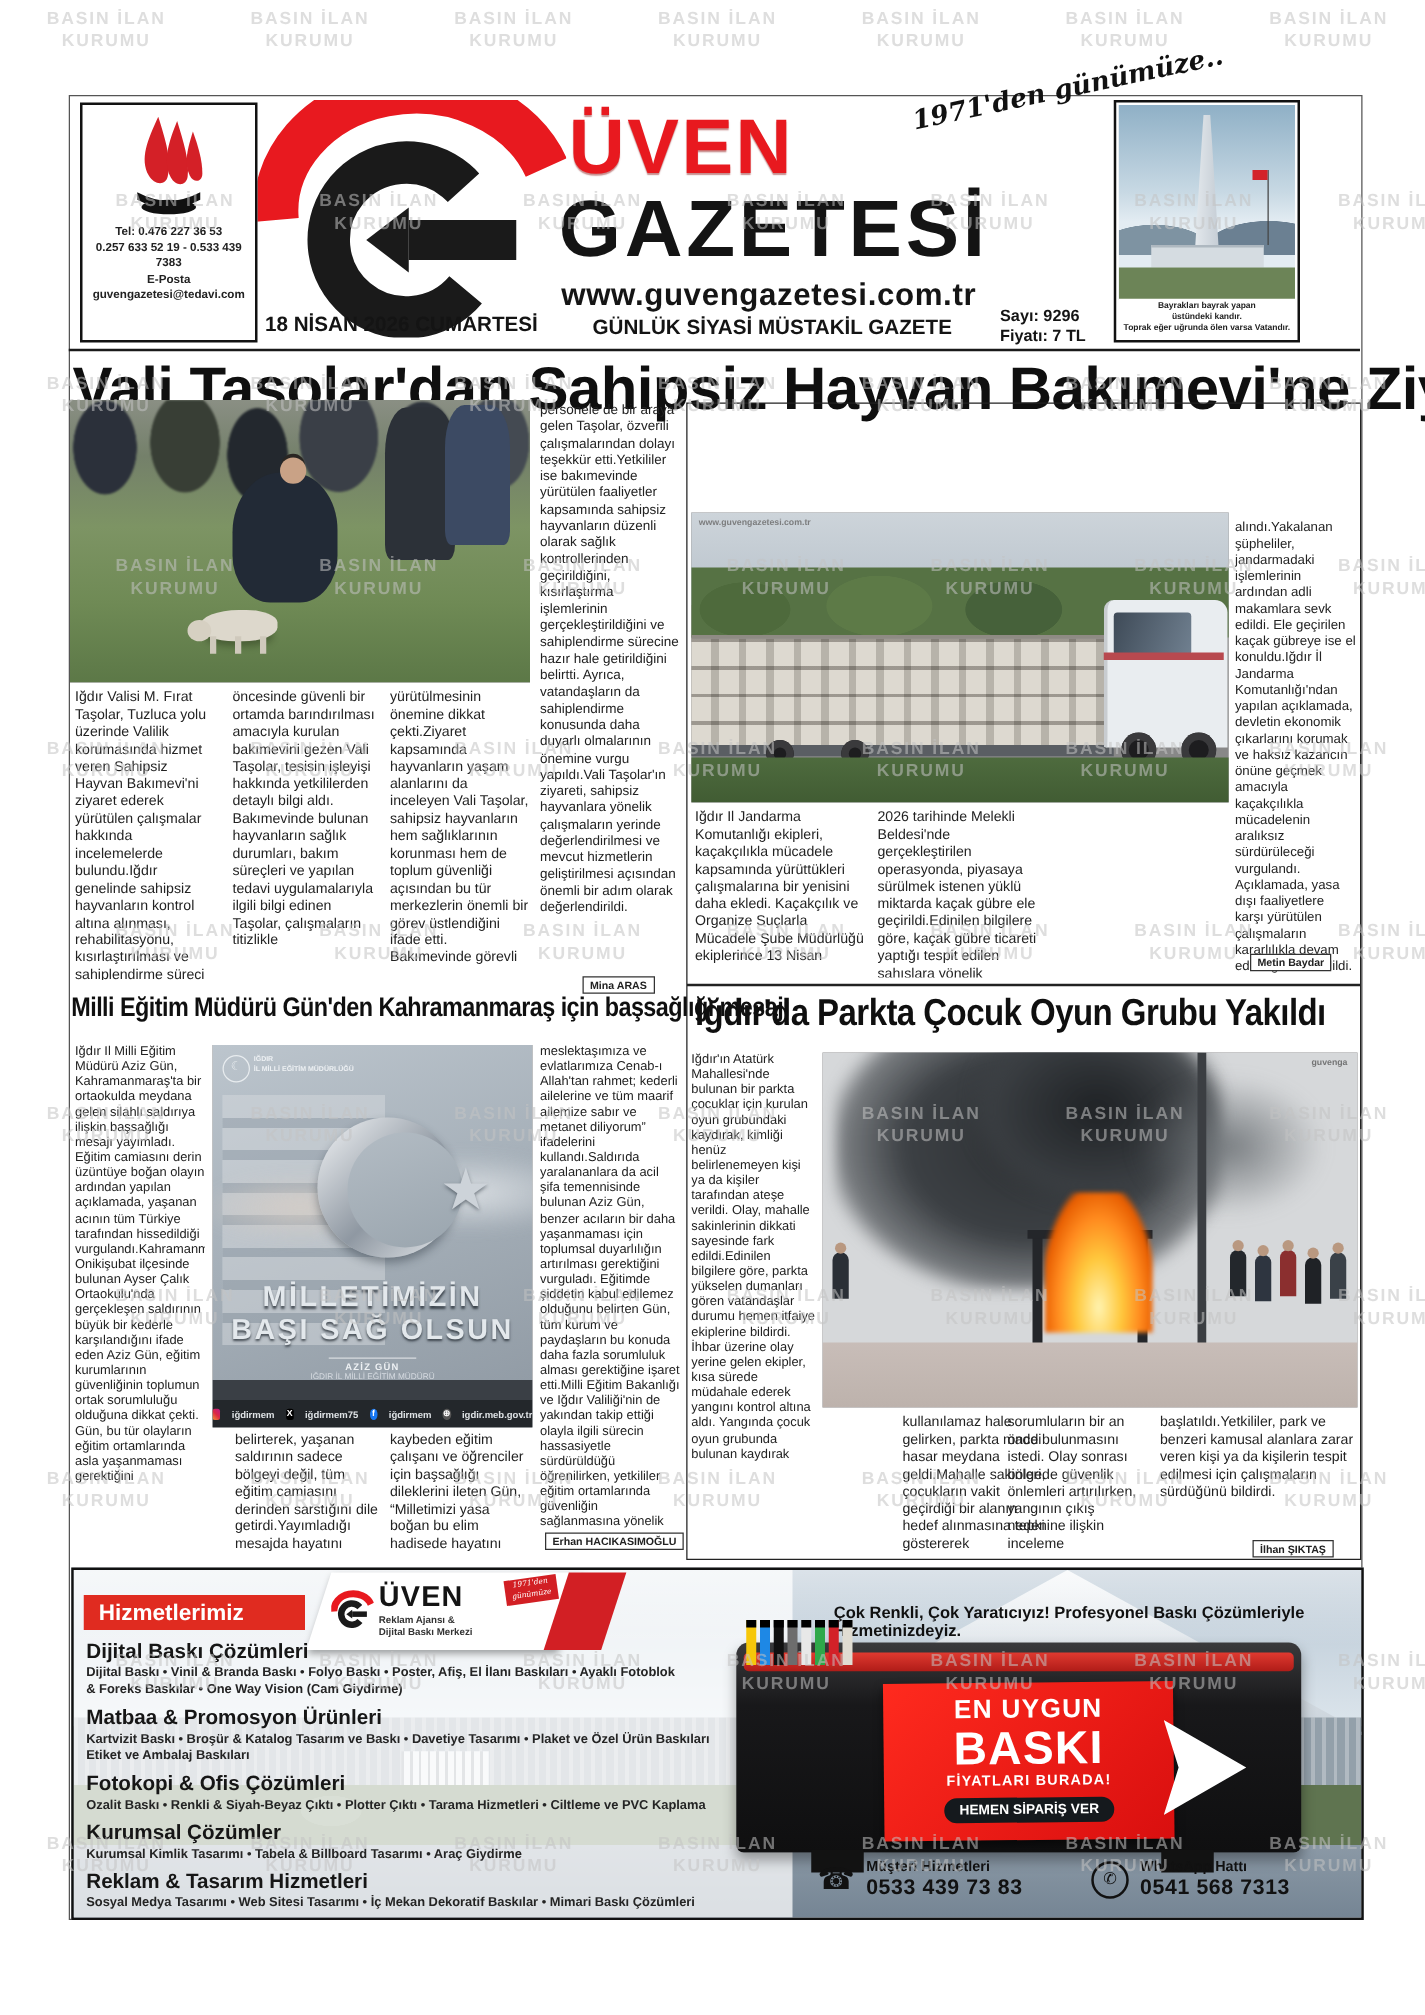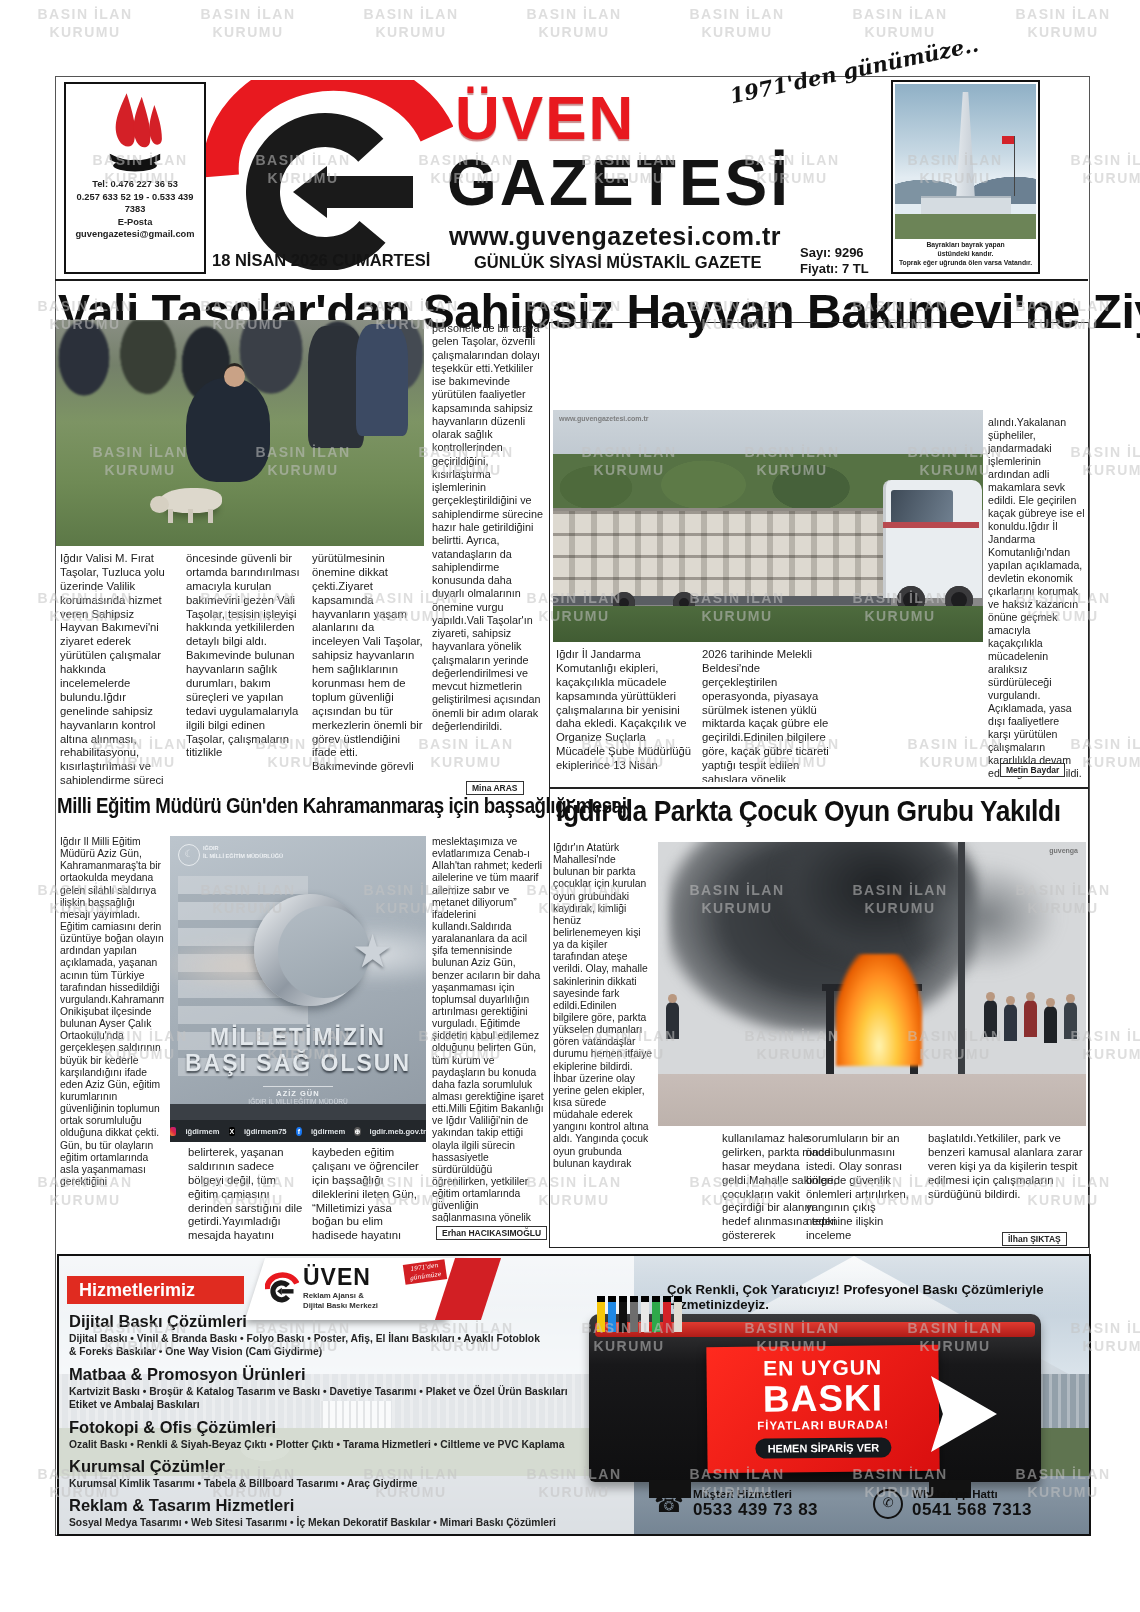--- a/index.html
+++ b/index.html
@@ -176,21 +176,21 @@
     <svg width="70" height="84" viewBox="0 0 80 100" style="margin-top:6px">
       <path d="M30 4 C20 26 12 44 21 60 C26 69 37 70 39 61 C43 46 37 26 30 4" fill="#d42027"></path>
       <path d="M48 8 C40 28 34 46 42 62 C47 71 57 70 58 61 C60 46 54 28 48 8" fill="#d42027"></path>
       <path d="M63 18 C58 34 54 48 60 60 C64 68 72 66 72 58 C72 45 68 32 63 18" fill="#d42027"></path>
       <path d="M10 76 Q40 92 70 76 L70 83 Q40 99 10 83 Z" fill="#111"></path>
       <ellipse cx="40" cy="90" rx="26" ry="7" fill="#111"></ellipse>
     </svg>
     <div class="tel">Tel: 0.476 227 36 53</div>
     <div class="tel">0.257 633 52 19 - 0.533 439 7383</div>
     <div class="tel">E-Posta</div>
-    <div class="tel">guvengazetesi@gmail.com</div>
+    <div class="tel">guvengazetesi@tedavi.com</div>
   </div>
 
   <svg class="abs" id="gsvg" width="248" height="190" viewBox="0 0 248 190">
     <path d="M16 96 A112 96 0 0 1 232 54" stroke="#e8191f" stroke-width="36" fill="none"></path>
     <circle cx="120" cy="112" r="62" stroke="#1a1a1a" stroke-width="34" fill="none" stroke-dasharray="300 90" transform="rotate(40 120 112)"></circle>
     <rect x="122" y="96" width="86" height="32" fill="#1a1a1a"></rect>
     <polygon points="122,86 122,138 88,112" fill="#1a1a1a"></polygon>
   </svg>
 
   <div class="abs brand-u">ÜVEN</div>

